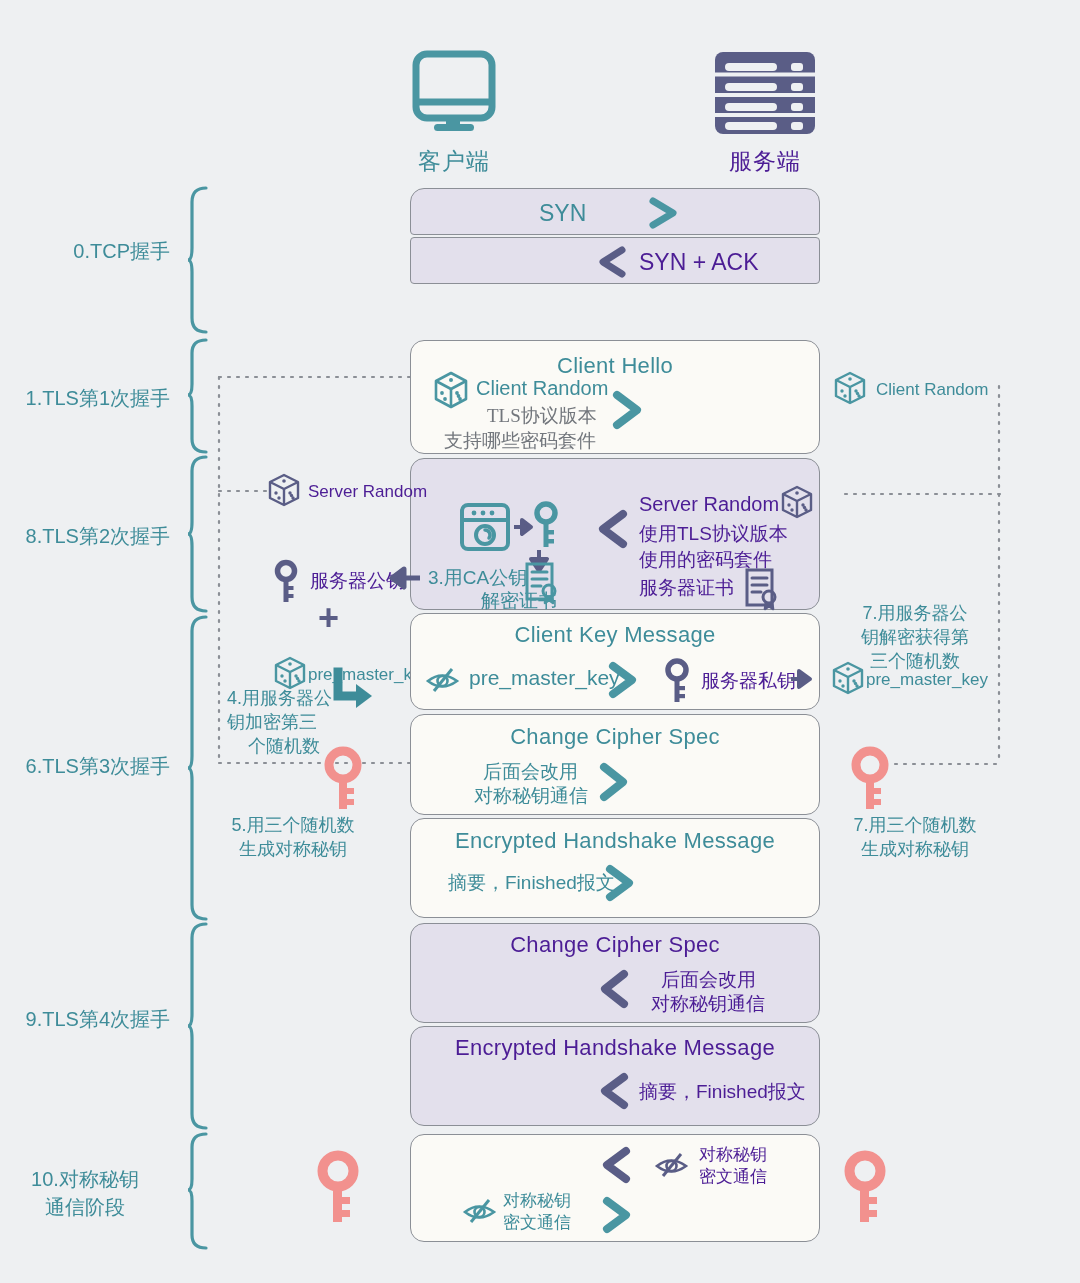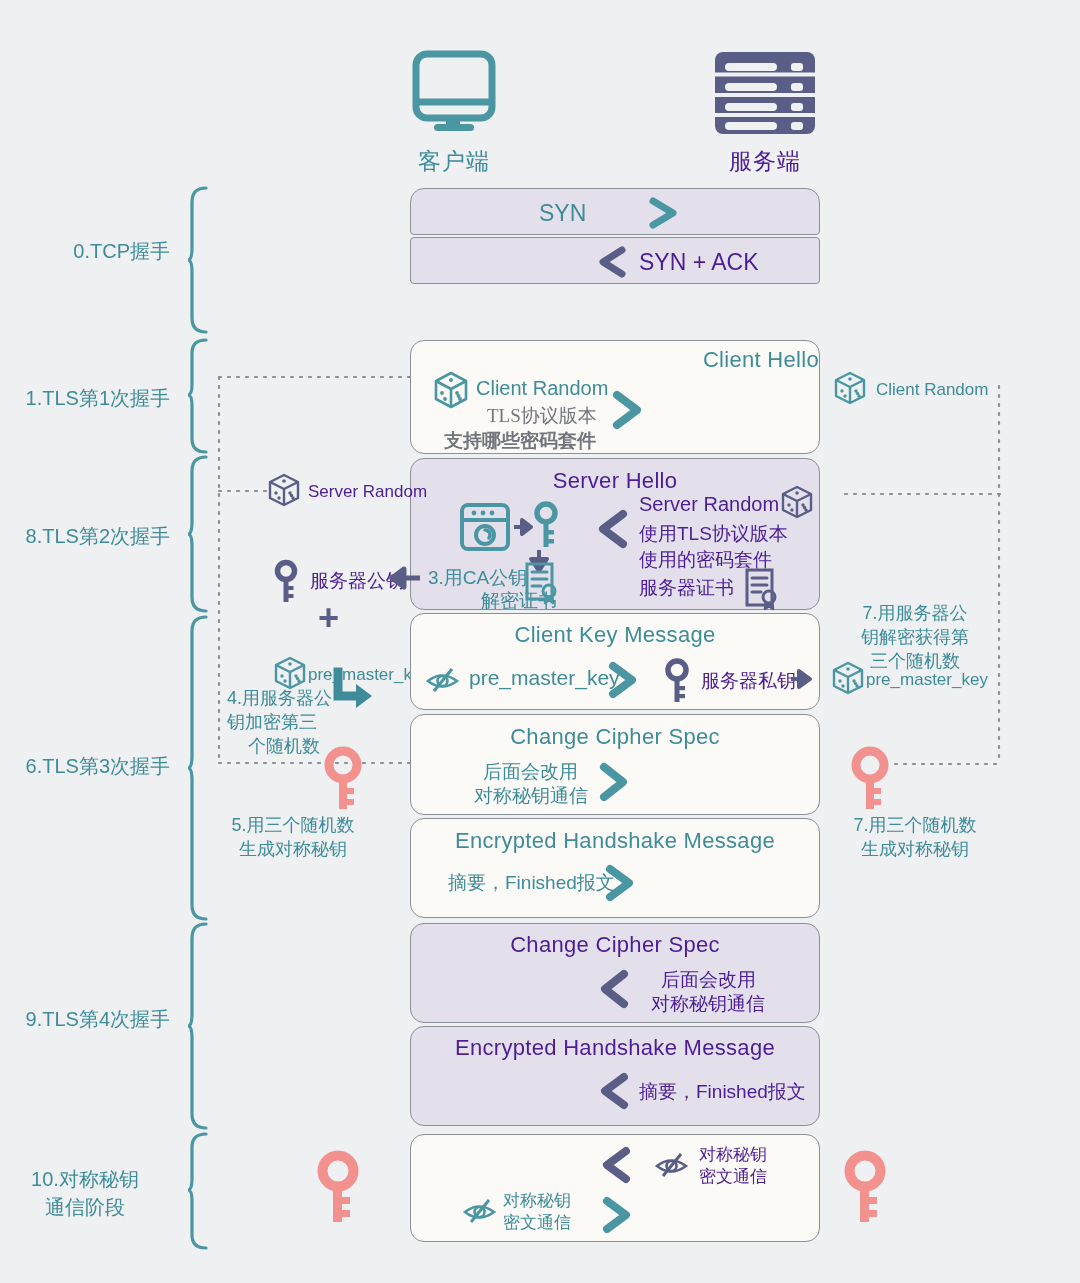--- a/index.html
+++ b/index.html
@@ -156,40 +156,40 @@
 
   <div class="msgbox lav sq" style="left:410px;top:237px;width:410px;height:47px;">
     <svg class="abs" style="left:185px;top:8px;" width="34" height="32">
       <polyline points="26,4 7,16 26,28" fill="none" stroke="#5a5d86" stroke-width="7" stroke-linecap="round" stroke-linejoin="round"></polyline>
     </svg>
     <div class="bline purple" style="left:228px;top:11px;font-size:23px;">SYN + ACK</div>
   </div>
 
 
   <div class="msgbox cream" style="left:410px;top:340px;width:410px;height:114px;">
-    <div class="btitle teal" style="top:6px;text-align:right;">Client Hello</div>
+    <div class="btitle teal" style="top:12px;">Client Hello</div>
 
     <svg class="abs" style="left:20px;top:29px;" width="40" height="40">
       <g fill="none" stroke="#4a96a2" stroke-width="2.6" stroke-linejoin="round">
         <path d="M20 3 L35 11 L35 29 L20 37 L5 29 L5 11 Z"></path>
         <path d="M5 11 L20 19 L35 11"></path>
           <path d="M20 19 L20 37"></path>
       </g>
       <g fill="#4a96a2">
         <circle cx="20" cy="10" r="2"></circle>
         <circle cx="11" cy="23" r="1.9"></circle>
           <circle cx="14" cy="29" r="1.9"></circle>
         <circle cx="26" cy="23" r="1.9"></circle>
           <circle cx="29" cy="29" r="1.9"></circle>
           <circle cx="27.5" cy="26" r="1.9"></circle>
       </g>
     </svg>
     <div class="bline teal" style="left:65px;top:36px;font-size:20px;">Client Random</div>
     <div class="bline gray" style="left:76px;top:62px;font-family:Liberation Serif, serif;">TLS协议版本</div>
-    <div class="bline gray" style="left:33px;top:87px;font-weight:bold;">支持哪些密码套件</div>
+    <div class="bline gray" style="left:33px;top:87px;">支持哪些密码套件</div>
     <svg class="abs" style="left:200px;top:49px;" width="36" height="40">
       <polyline points="6,5 26,20 6,35" fill="none" stroke="#4a96a2" stroke-width="8" stroke-linecap="round" stroke-linejoin="round"></polyline>
     </svg>
   </div>
 
   <svg class="abs" style="left:832px;top:370px;" width="36" height="36">
     <g fill="none" stroke="#4a96a2" stroke-width="2.4" stroke-linejoin="round">
       <path d="M18 3 L32 10 L32 26 L18 33 L4 26 L4 10 Z"></path>
       <path d="M4 10 L18 17 L32 10"></path>
         <path d="M18 17 L18 33"></path>
@@ -199,21 +199,20 @@
       <circle cx="10" cy="21" r="1.7"></circle>
         <circle cx="13" cy="26" r="1.7"></circle>
       <circle cx="24" cy="21" r="1.7"></circle>
         <circle cx="27" cy="26" r="1.7"></circle>
         <circle cx="25.5" cy="23.5" r="1.7"></circle>
     </g>
   </svg>
   <div class="abs side teal" style="left:876px;top:379px;">Client Random</div>
 
   <div class="msgbox lav" style="left:410px;top:458px;width:410px;height:152px;">
-    <div class="btitle purple" style="top:9px;">Server Hello</div>
 
     <svg class="abs" style="left:48px;top:42px;" width="52" height="52">
       <rect x="3" y="4" width="46" height="44" rx="6" fill="none" stroke="#4a96a2" stroke-width="4"></rect>
       <line x1="4" y1="19" x2="48" y2="19" stroke="#4a96a2" stroke-width="4"></line>
       <g fill="#4a96a2">
           <circle cx="15" cy="12" r="2.4"></circle>
           <circle cx="24" cy="12" r="2.4"></circle>
           <circle cx="33" cy="12" r="2.4"></circle>
         </g>
       <circle cx="26" cy="34" r="9" fill="none" stroke="#4a96a2" stroke-width="4"></circle>

